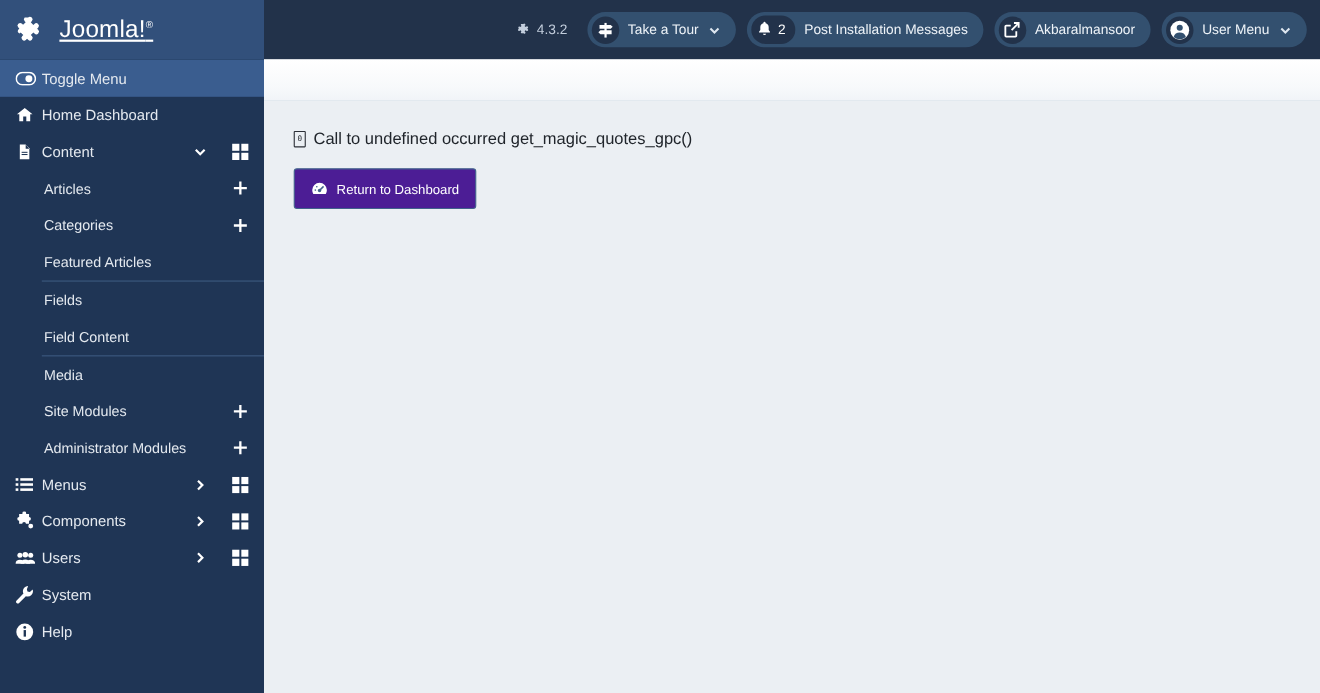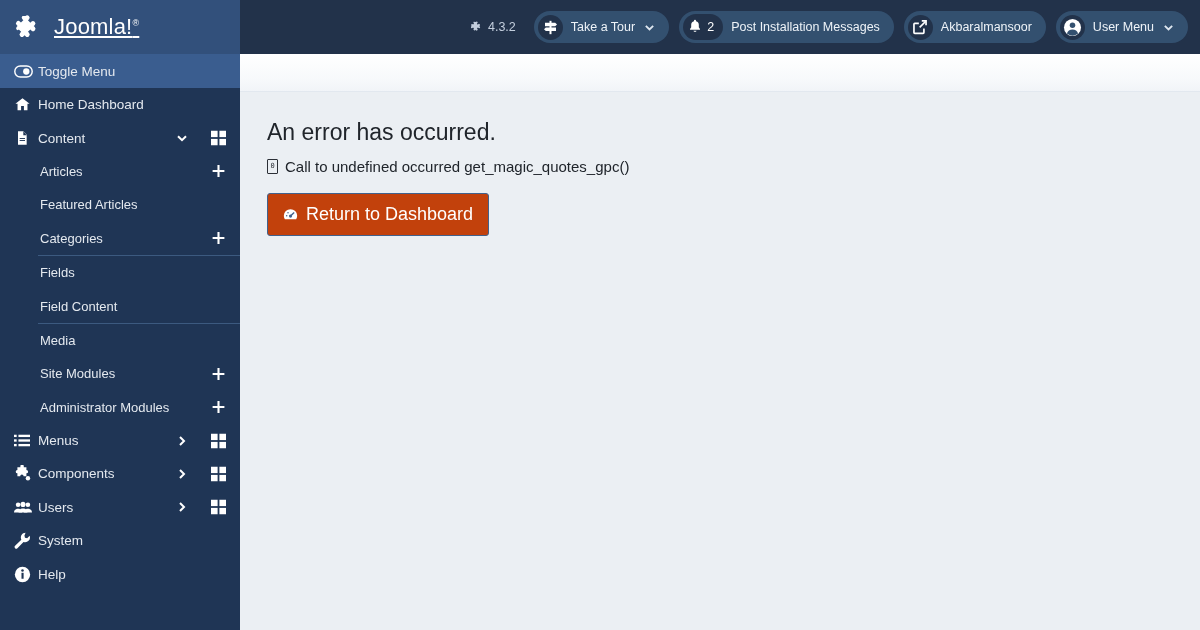--- a/index.html
+++ b/index.html
@@ -160,23 +160,23 @@
     border: 1.5px solid #2b2f36;
     border-radius: 1px;
     font-size: 7px;
     line-height: 1;
     color: #2b2f36;
     font-family: "DejaVu Sans Mono", monospace;
     flex: 0 0 auto;
   }
   .btn-return {
     display: inline-flex; align-items: center; gap: 8px;
-    background: #c2410c;
+    background: #4c1d95;
     color: #ffffff;
-    font-size: 18px;
+    font-size: 12px;
     padding: 10px 15px;
     border: 1px solid #41618c;
     border-radius: 3px;
     cursor: pointer;
     font-family: "Liberation Sans", sans-serif;
   }
   .btn-return svg { display:block; }
 </style>
 </head>
 <body>
@@ -243,30 +243,30 @@
       <div class="mrow sub">
         <span class="mlabel">Articles</span>
         <span class="plus">
           <svg viewBox="0 0 15 15" width="15" height="15" fill="none" stroke="#fff" stroke-width="2.1">
               <path d="M7.5 1.6v11.8M1.6 7.5h11.8"></path>
             </svg>
         </span>
       </div>
 
       <div class="mrow sub">
-        <span class="mlabel">Featured Articles</span>
-      </div>
-
-      <div class="mrow sub">
         <span class="mlabel">Categories</span>
         <span class="plus">
           <svg viewBox="0 0 15 15" width="15" height="15" fill="none" stroke="#fff" stroke-width="2.1">
               <path d="M7.5 1.6v11.8M1.6 7.5h11.8"></path>
             </svg>
         </span>
+      </div>
+
+      <div class="mrow sub">
+        <span class="mlabel">Featured Articles</span>
       </div>
 
       <div class="sep"></div>
 
       <div class="mrow sub">
         <span class="mlabel">Fields</span>
       </div>
 
       <div class="mrow sub">
         <span class="mlabel">Field Content</span>
@@ -464,21 +464,20 @@
             </svg>
         </span>
       </div>
 
     </header>
 
     <div class="subheader"></div>
 
     <div class="content">
 
-      <h1 class="err-title">An error has occurred.</h1>
 
       <div class="err-msg">
         <span class="tofu">0</span>
         <span>Call to undefined occurred get_magic_quotes_gpc()</span>
       </div>
 
       <button class="btn-return">
         <span>
           <svg viewBox="0 0 18 18" width="15" height="15" fill="#fff">
             <path d="M9 2.6A8 8 0 0 0 1 10.6a7.9 7.9 0 0 0 1.2 4.2h13.6A7.9 7.9 0 0 0 17 10.6a8 8 0 0 0-8-8z"></path>

